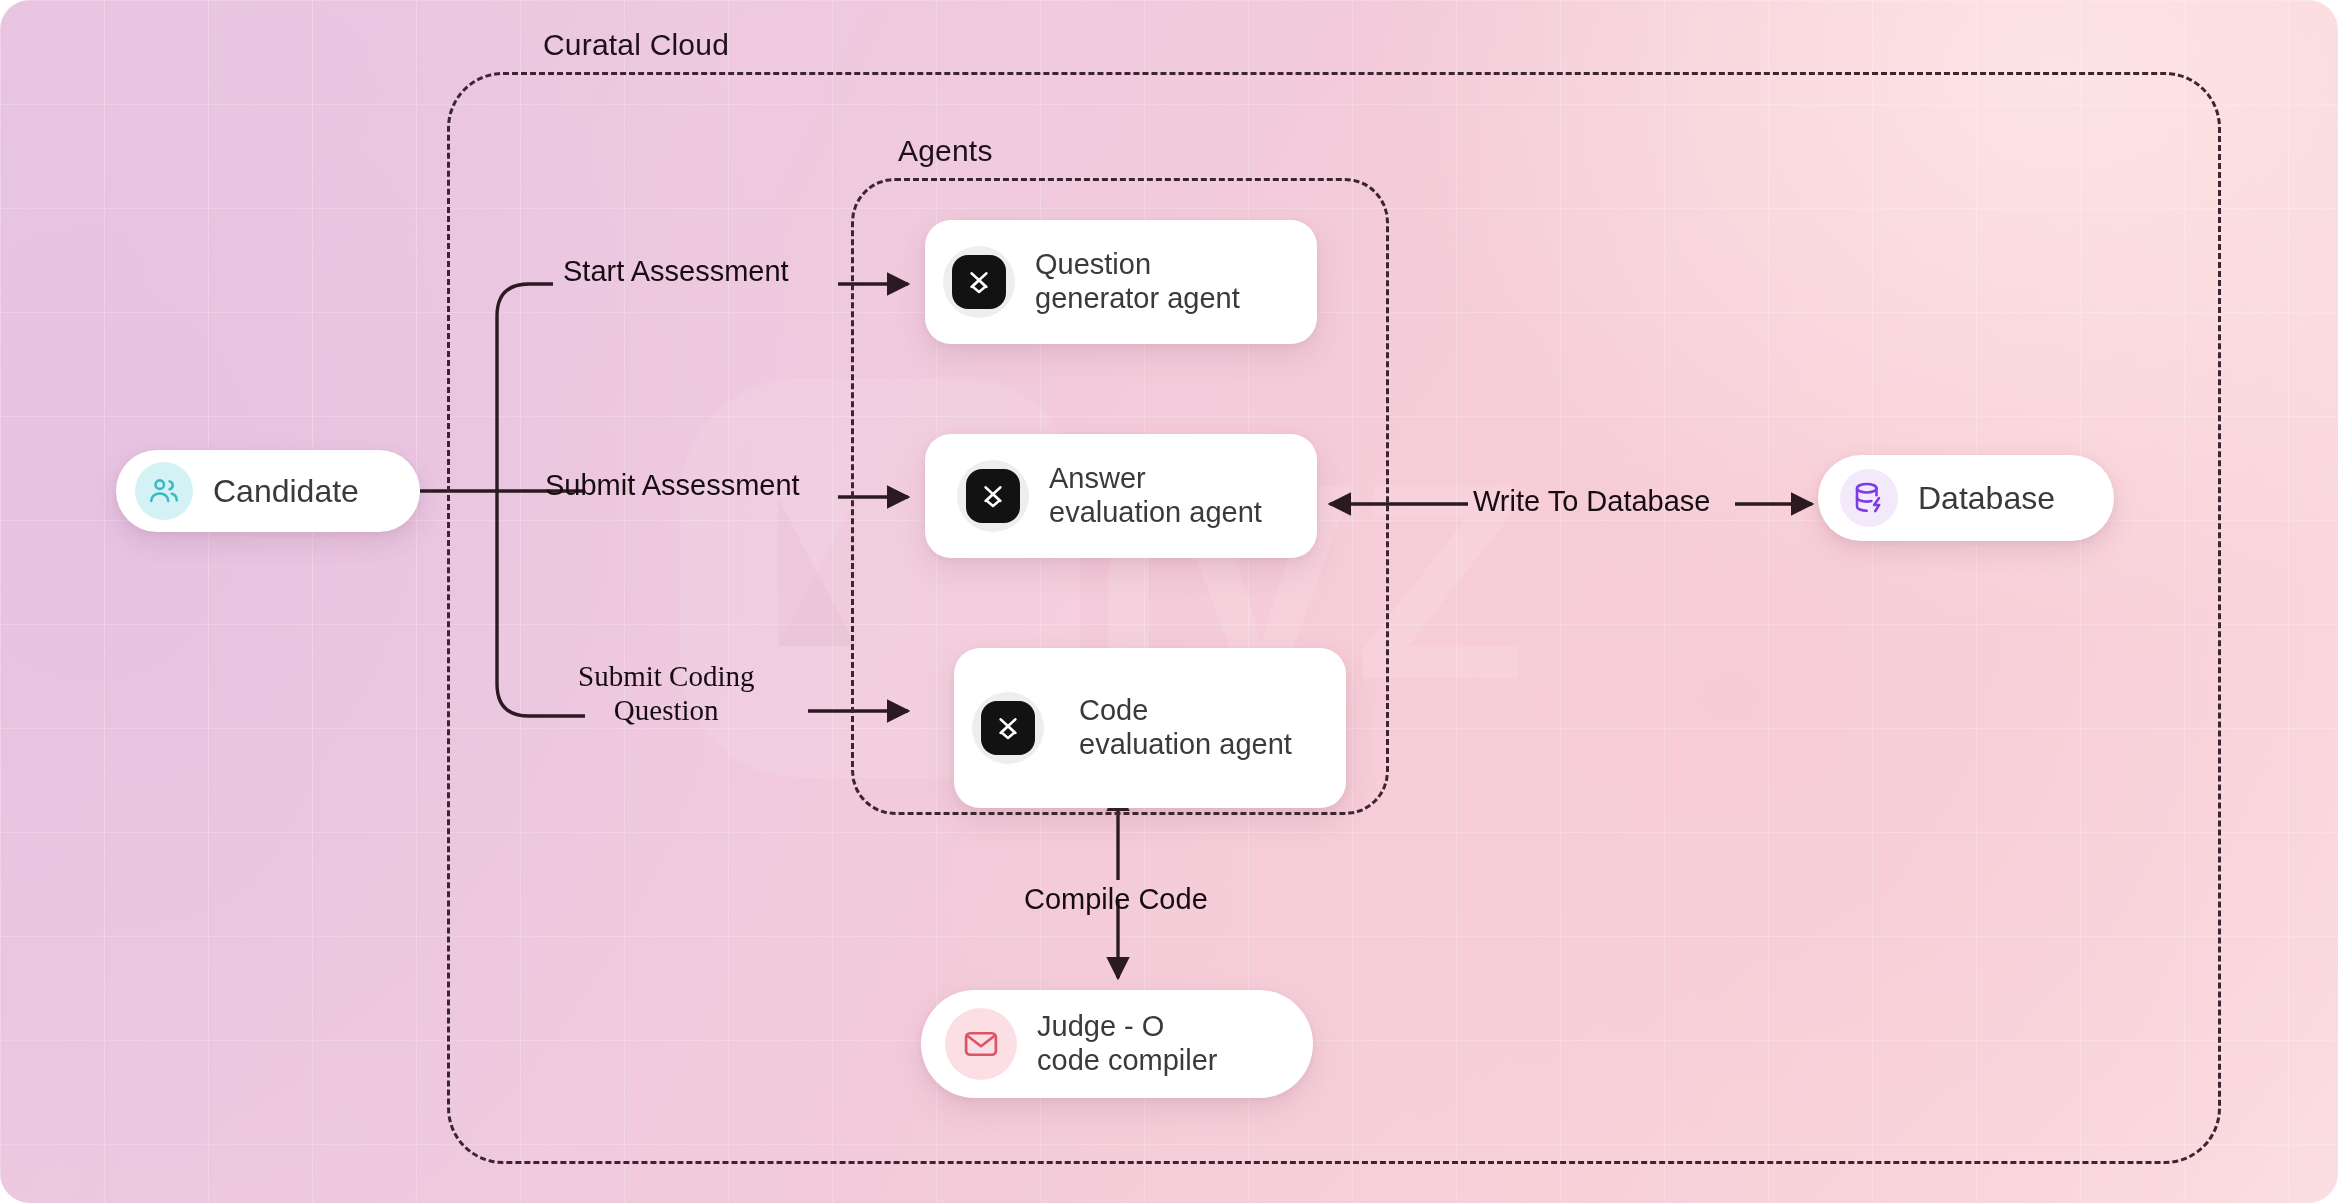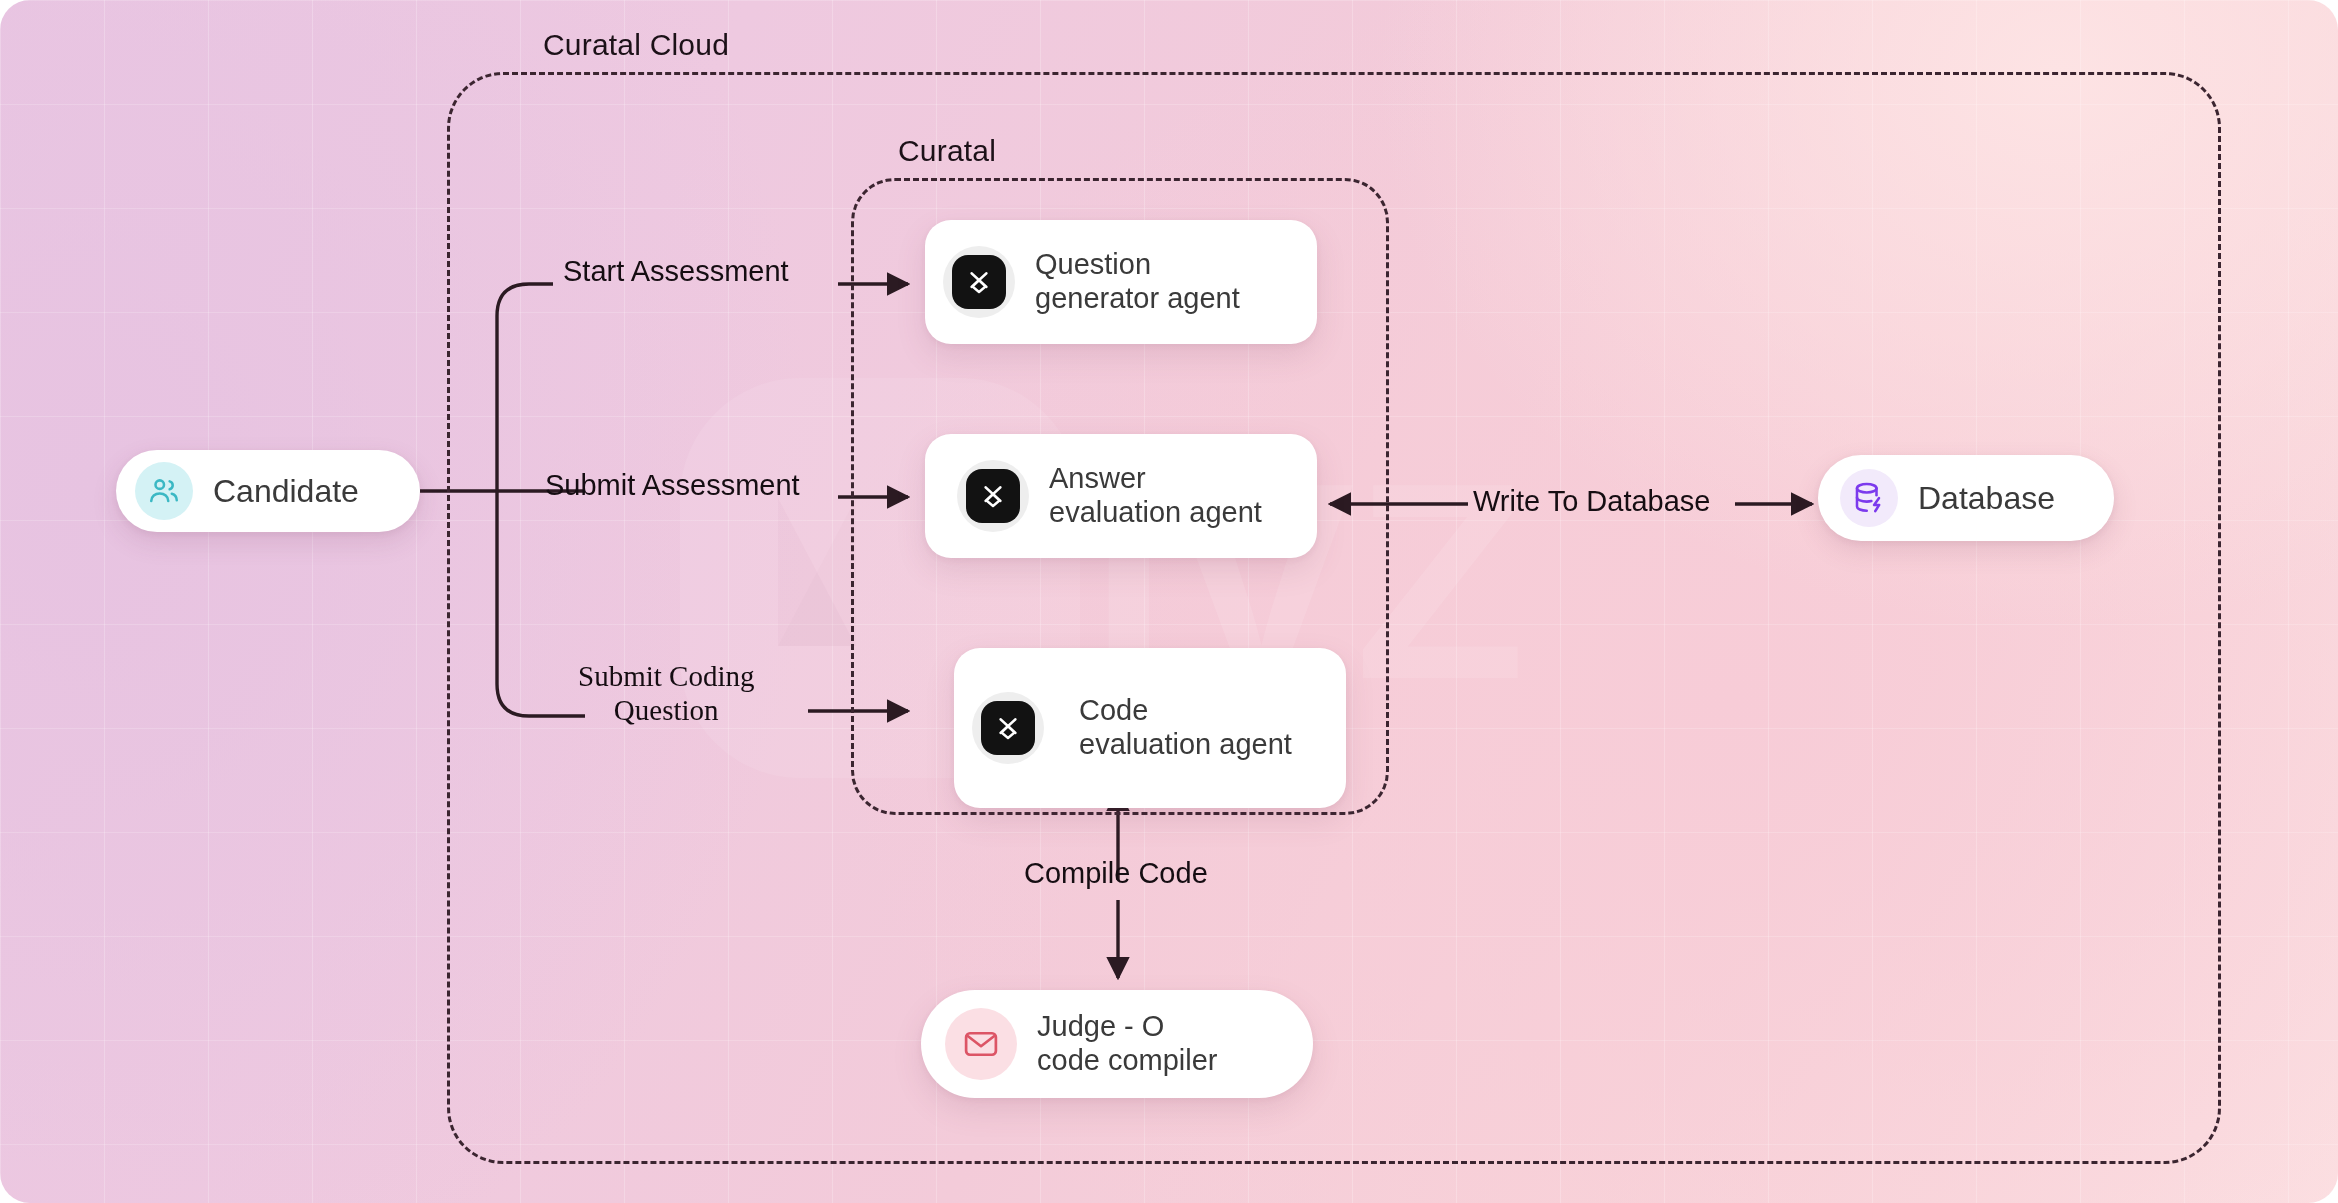--- a/index.html
+++ b/index.html
@@ -163,21 +163,21 @@
     font-size: 29px;
     color: #150d12;
     white-space: nowrap;
     text-align: center;
     line-height: 1.16;
   }
   #lbl-start      { left: 563px;  top: 255px;  }
   #lbl-submit     { left: 545px;  top: 469px;  }
   #lbl-coding     { left: 578px;  top: 660px; font-family: Liberation Serif, serif;  }
   #lbl-write      { left: 1473px; top: 485px;  }
-  #lbl-compile    { left: 1024px; top: 857px;  }
+  #lbl-compile    { left: 1024px; top: 883px;  }
 </style>
 </head>
 <body>
 
 <div id="canvas">
 
   <div id="grid"></div>
 
   <svg id="watermark" viewBox="0 0 900 420">
     <rect x="20" y="0" width="400" height="400" rx="120" fill="#ffffff" opacity="0.16"></rect>
@@ -210,21 +210,21 @@
 
       <path d="M 1118 880 L 1118 790" marker-end="url(#arrow)"></path>
       <path d="M 1118 900 L 1118 978" marker-end="url(#arrow)"></path>
     </g>
   </svg>
 
   <div id="cloud-box" class="group-box"></div>
   <div id="cloud-label" class="group-label">Curatal Cloud</div>
 
   <div id="agents-box" class="group-box"></div>
-  <div id="agents-label" class="group-label">Curatal</div>
+  <div id="agents-label" class="group-label">Agents</div>
 
   <div id="database-node" class="pill">
     <div id="database-icon-wrap" class="pill-icon">
       <svg width="36" height="36" viewBox="0 0 24 24" fill="none" stroke="#7c3aed" stroke-width="1.7" stroke-linecap="round" stroke-linejoin="round">
         <ellipse cx="10.5" cy="5.5" rx="6.5" ry="2.8"></ellipse>
         <path d="M4 5.5v12.2c0 1.5 2.9 2.8 6.5 2.8"></path>
         <path d="M17 5.5v4.6"></path>
         <path d="M4 11.6c0 1.5 2.9 2.8 6.5 2.8 1.1 0 2.2-.12 3.1-.35"></path>
         <path d="M18.6 12.1 15.4 16.6h3.4l-2.6 4.1"></path>
       </svg>

